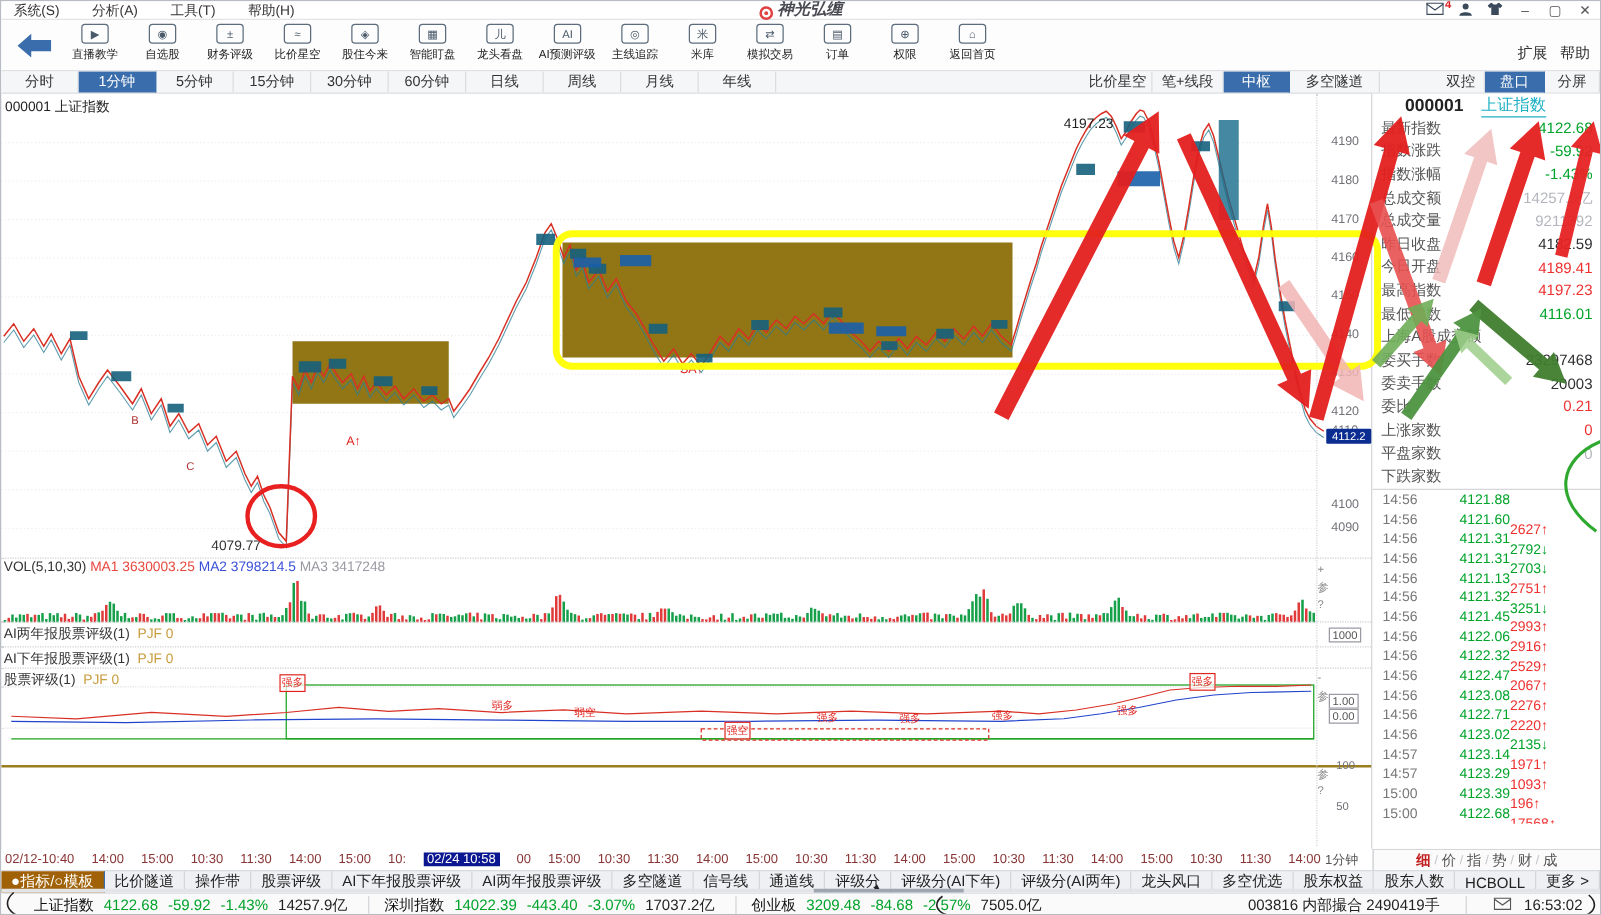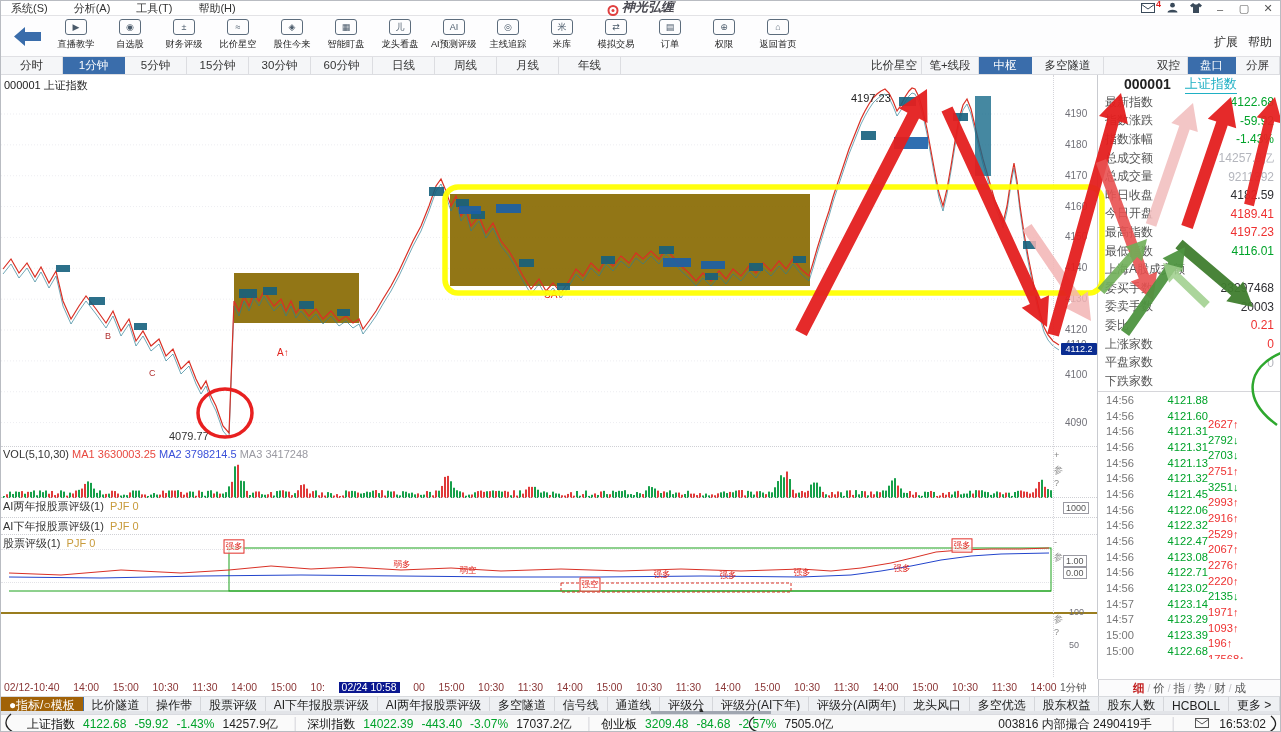--- a/index.html
+++ b/index.html
@@ -691,21 +691,21 @@
           <div class="axstrip"></div>
           <span class="ylab" style="top: 33px;">4190</span>
           <span class="ylab" style="top: 63.86px;">4180</span>
           <span class="ylab" style="top: 94.72px;">4170</span>
           <span class="ylab" style="top: 125.58px;">4160</span>
           <span class="ylab" style="top: 156.44px;">4150</span>
           <span class="ylab" style="top: 187.3px;">4140</span>
           <span class="ylab" style="top: 218.16px;">4130</span>
           <span class="ylab" style="top: 249.02px;">4120</span>
           <span class="ylab" style="top: 264px;">4110</span>
-          <span class="ylab" style="top: 294px;">4100</span>
+          <span class="ylab" style="top: 323px;">4100</span>
           <span class="ylab" style="top: 341.6px;">4090</span>
           <span class="curbox" style="top: 268px;">4112.2</span>
           <span class="axbox" style="top: 427px;">1000</span>
           <span class="axbox" style="top: 480px;">1.00</span>
           <span class="axbox" style="top: 492px;">0.00</span>
           <span class="axplain" style="top: 532px;">100</span>
           <span class="axplain" style="top: 565px;">50</span>
           <span class="sidebtn" style="top: 375px;">+</span>
           <span class="sidebtn" style="top: 389px;">参</span>
           <span class="sidebtn" style="top: 403px;">?</span>

